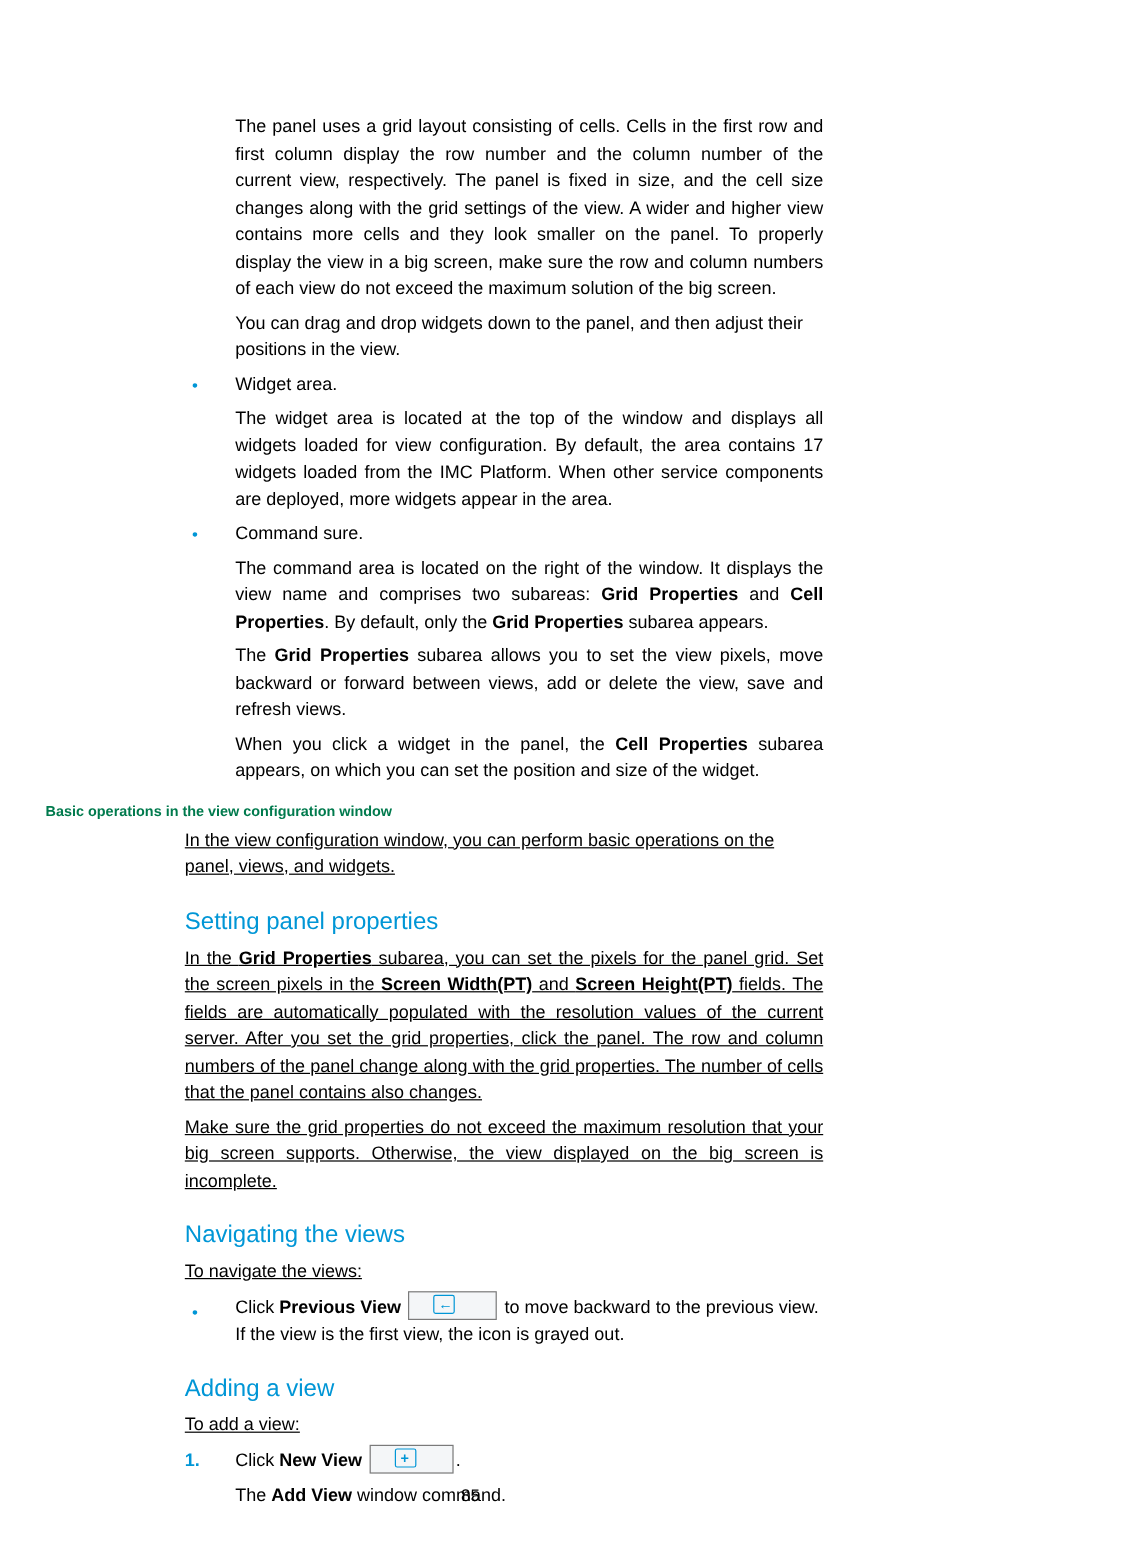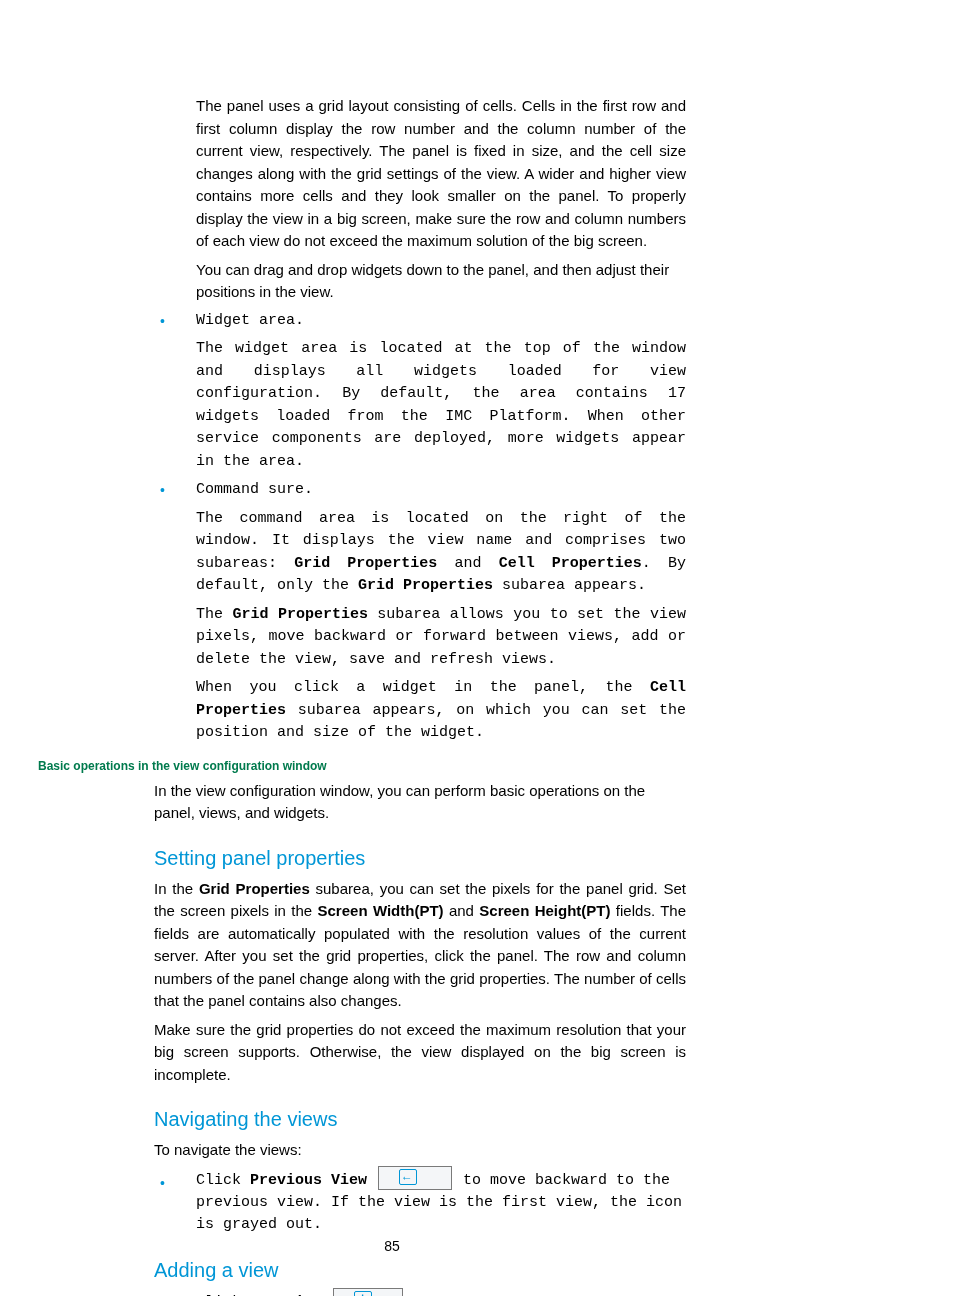--- a/index.html
+++ b/index.html
@@ -23,20 +23,21 @@
   }
   .para {
     line-height: 1.5;
     margin: 0 0 6px 0;
   }
   .indent1 {
     margin-left: 98px;
   }
   .indent2 {
     margin-left: 56px;
+    text-decoration: underline;
   }
   .justify {
     text-align: justify;
   }
   ul.bullets, ol.numbered {
     list-style: none;
     padding: 0;
     margin: 0;
   }
   ul.bullets > li {
@@ -64,21 +65,20 @@
     position: absolute;
     left: 56px;
     top: 3px;
     font-weight: bold;
     color: #0096d6;
     font-size: 15px;
   }
   .li-para {
     line-height: 1.5;
     margin: 0 0 6px 0;
-    font-family: Liberation Mono, monospace;
   }
   .bold { font-weight: bold; }
   .h-green {
     color: #007a4d;
     font-weight: bold;
     font-size: 12px;
     margin: 14px 0 7px 0;
   }
   .h-main-offset {
     margin-left: -60px;
@@ -176,20 +176,21 @@
       <li>
         <p class="li-para">
           <span>Click </span><span class="bold">Previous View</span>
           <span class="icon-btn"><span class="inner-icon"></span><span class="arrow-left">←</span></span>
           <span> to move backward to the previous view. If the view is the first view, the icon is grayed out.</span>
         </p>
       </li>
     </ul>
 
     <h3 class="h-blue">Adding a view</h3>
+    <p class="para indent2">To add a view:</p>
 
     <ol class="numbered">
       <li>
         <span class="num-marker">1.</span>
         <p class="li-para">
           <span>Click </span><span class="bold">New View</span>
           <span class="icon-btn sml"><span class="inner-icon"></span><span class="plus-sign">+</span></span><span>.</span>
         </p>
         <p class="li-para">
           <span>The </span><span class="bold">Add View</span><span> window command.</span>

